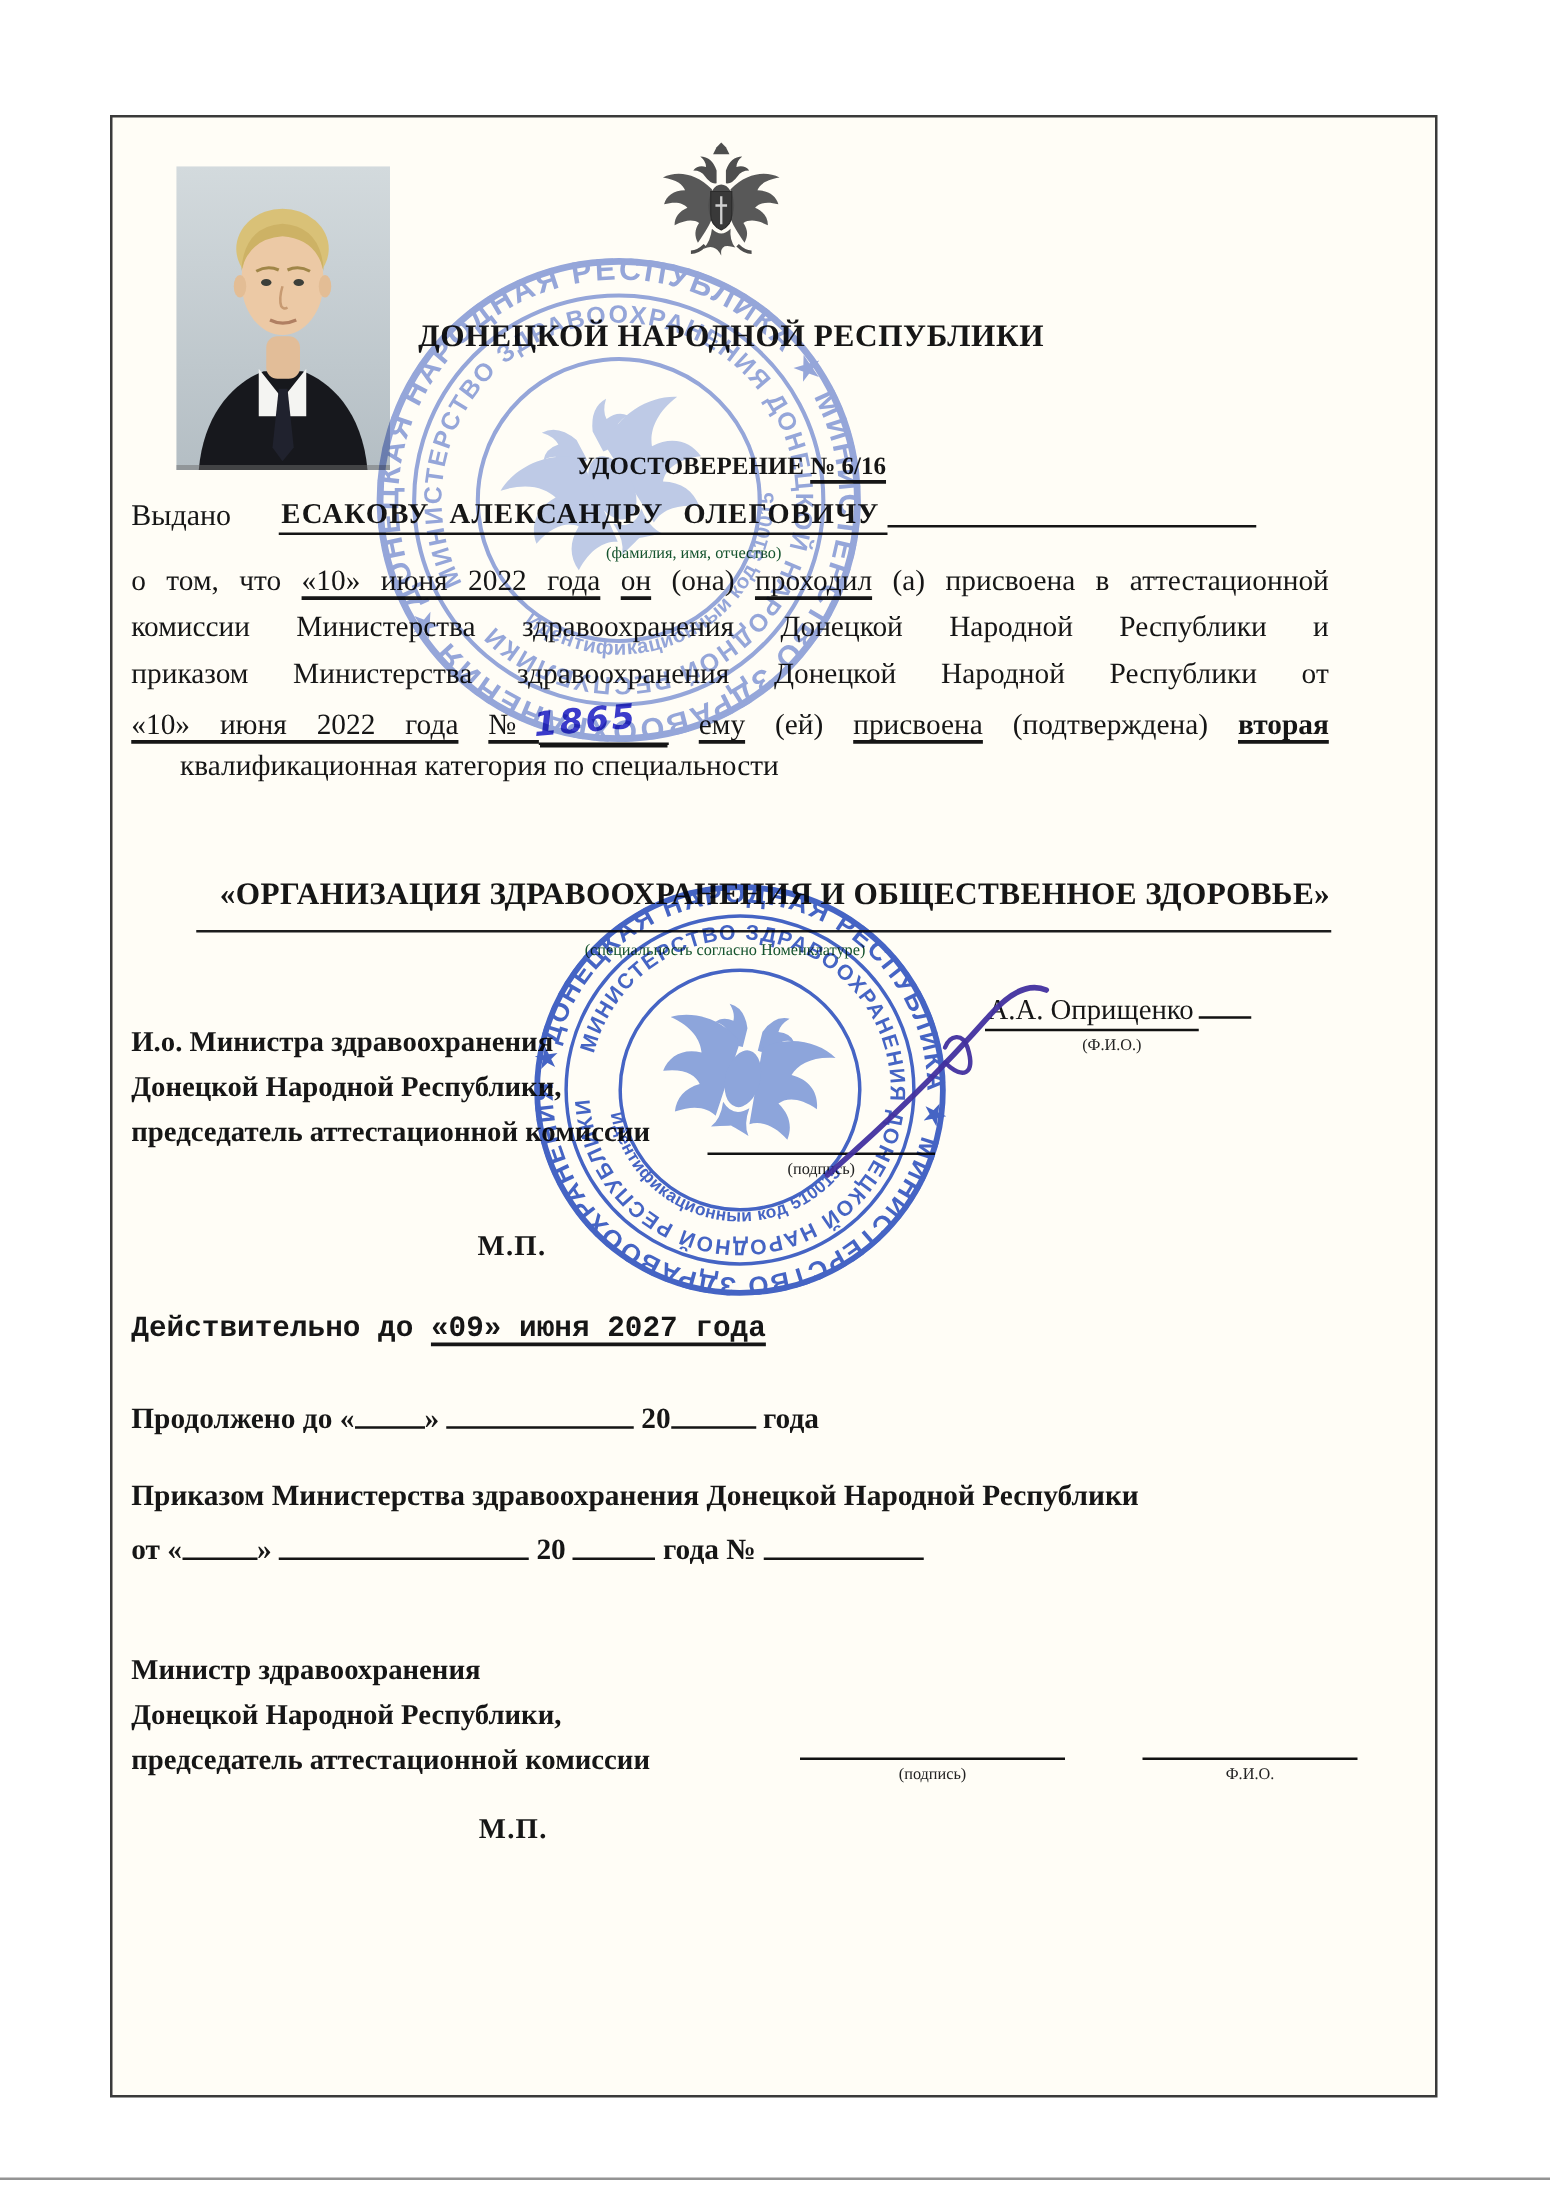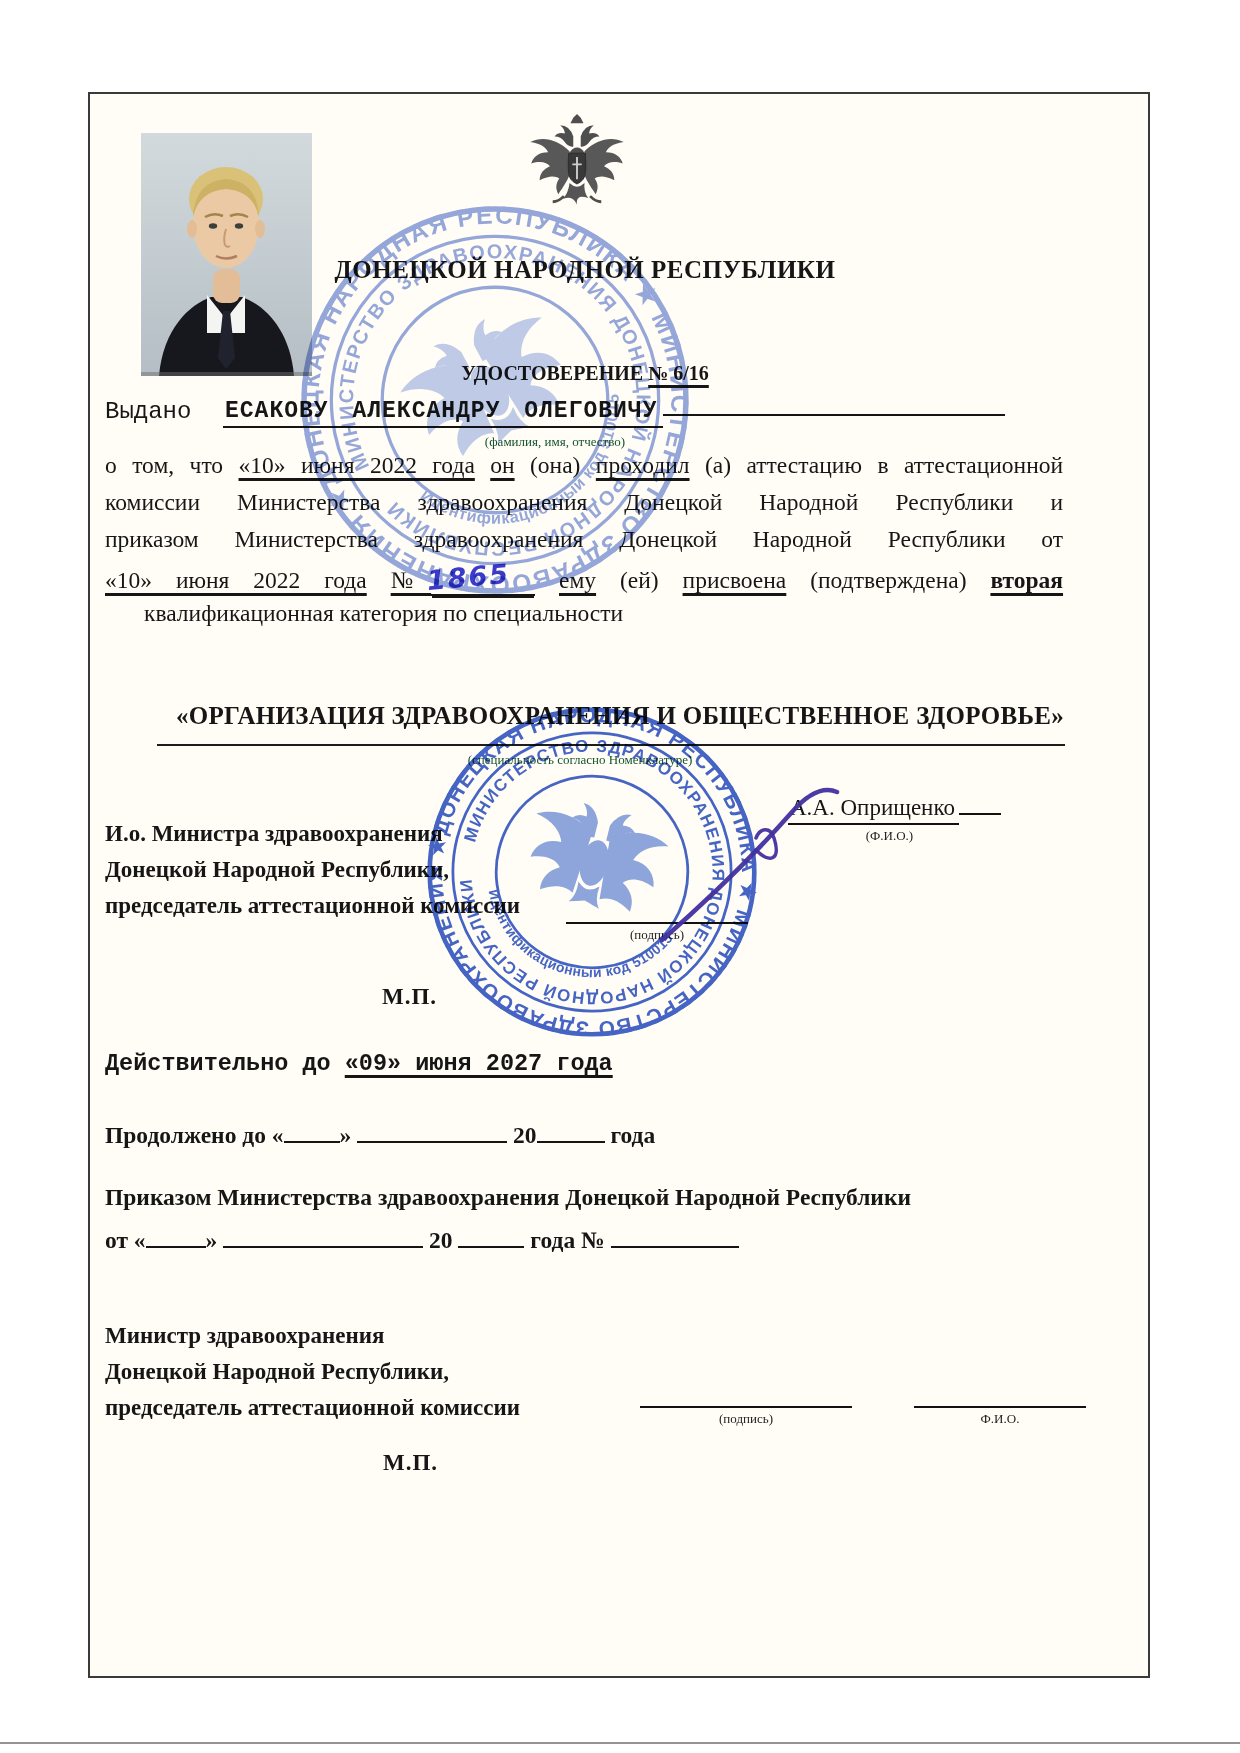--- a/index.html
+++ b/index.html
@@ -12,21 +12,21 @@
     left:88px;top:92px;width:1062px;height:1586px;
     border:2px solid #3a3a3a;background:#fffdf6;box-sizing:border-box;
   }
   .photo{left:141px;top:133px;width:171px;height:243px;}
   .emblem{left:521px;top:111px;width:112px;height:118px;}
   .ministry{left:305px;top:252px;width:560px;text-align:center;
     font-weight:bold;font-size:25px;line-height:35px;letter-spacing:.5px;}
   .certline{left:160px;top:362px;width:850px;text-align:center;
     font-weight:bold;font-size:20px;}
   .u{text-decoration:underline;text-decoration-thickness:2.5px;text-underline-offset:5px;}
-  .issued-row{left:105px;top:398px;width:900px;display:flex;align-items:flex-start;font-family:Liberation Mono, monospace;}
+  .issued-row{left:105px;top:398px;width:900px;display:flex;align-items:center;}
   .issued-label{font-size:24px;flex:0 0 118px;}
   .issued-name{font-weight:bold;font-size:23px;letter-spacing:1px;word-spacing:9px;
     border-bottom:2.5px solid #151515;padding:0 6px 2px 2px;white-space:nowrap;}
   .issued-fill{flex:1;border-bottom:2.5px solid #151515;height:1em;}
   .small-cap{font-size:13px;color:#14532d;}
   .bodyline{left:105px;top:0;width:958px;font-size:23.5px;white-space:nowrap;
     text-align:justify;text-align-last:justify;height:37px;}
   .bodyline.last{text-align-last:left;}
   .hw-blank{display:inline-block;width:104px;border-bottom:2.5px solid #151515;
     box-shadow:0 3px 0 -1px #151515;text-align:center;vertical-align:baseline;}
@@ -127,21 +127,21 @@
 </div>
 <div class="abs small-cap" style="left:330px;top:434px;width:450px;text-align:center;">(фамилия, имя, отчество)</div>
 
 <div class="abs bodyline" style="top:452px;">
   <span>о том, что</span>
   <span class="u">«10» июня 2022 года</span>
   <span class="u">он</span>
   <span>(она)</span>
   <span class="u">проходил</span>
   <span>(а)</span>
-  <span>аттестацию в аттестационной</span>
+  <span>присвоена в аттестационной</span>
 </div>
 <div class="abs bodyline" style="top:489px;">комиссии Министерства здравоохранения Донецкой Народной Республики и</div>
 <div class="abs bodyline" style="top:526px;">приказом Министерства здравоохранения Донецкой Народной Республики от</div>
 <div class="abs bodyline" style="top:563px;">
   <span class="u">«10» июня 2022 года</span>
   <span><span class="u">№</span><span class="hw-blank"><span class="hw-num">1865</span></span></span>
   <span class="u">ему</span>
   <span>(ей)</span>
   <span class="u">присвоена</span>
   <span>(подтверждена)</span>

